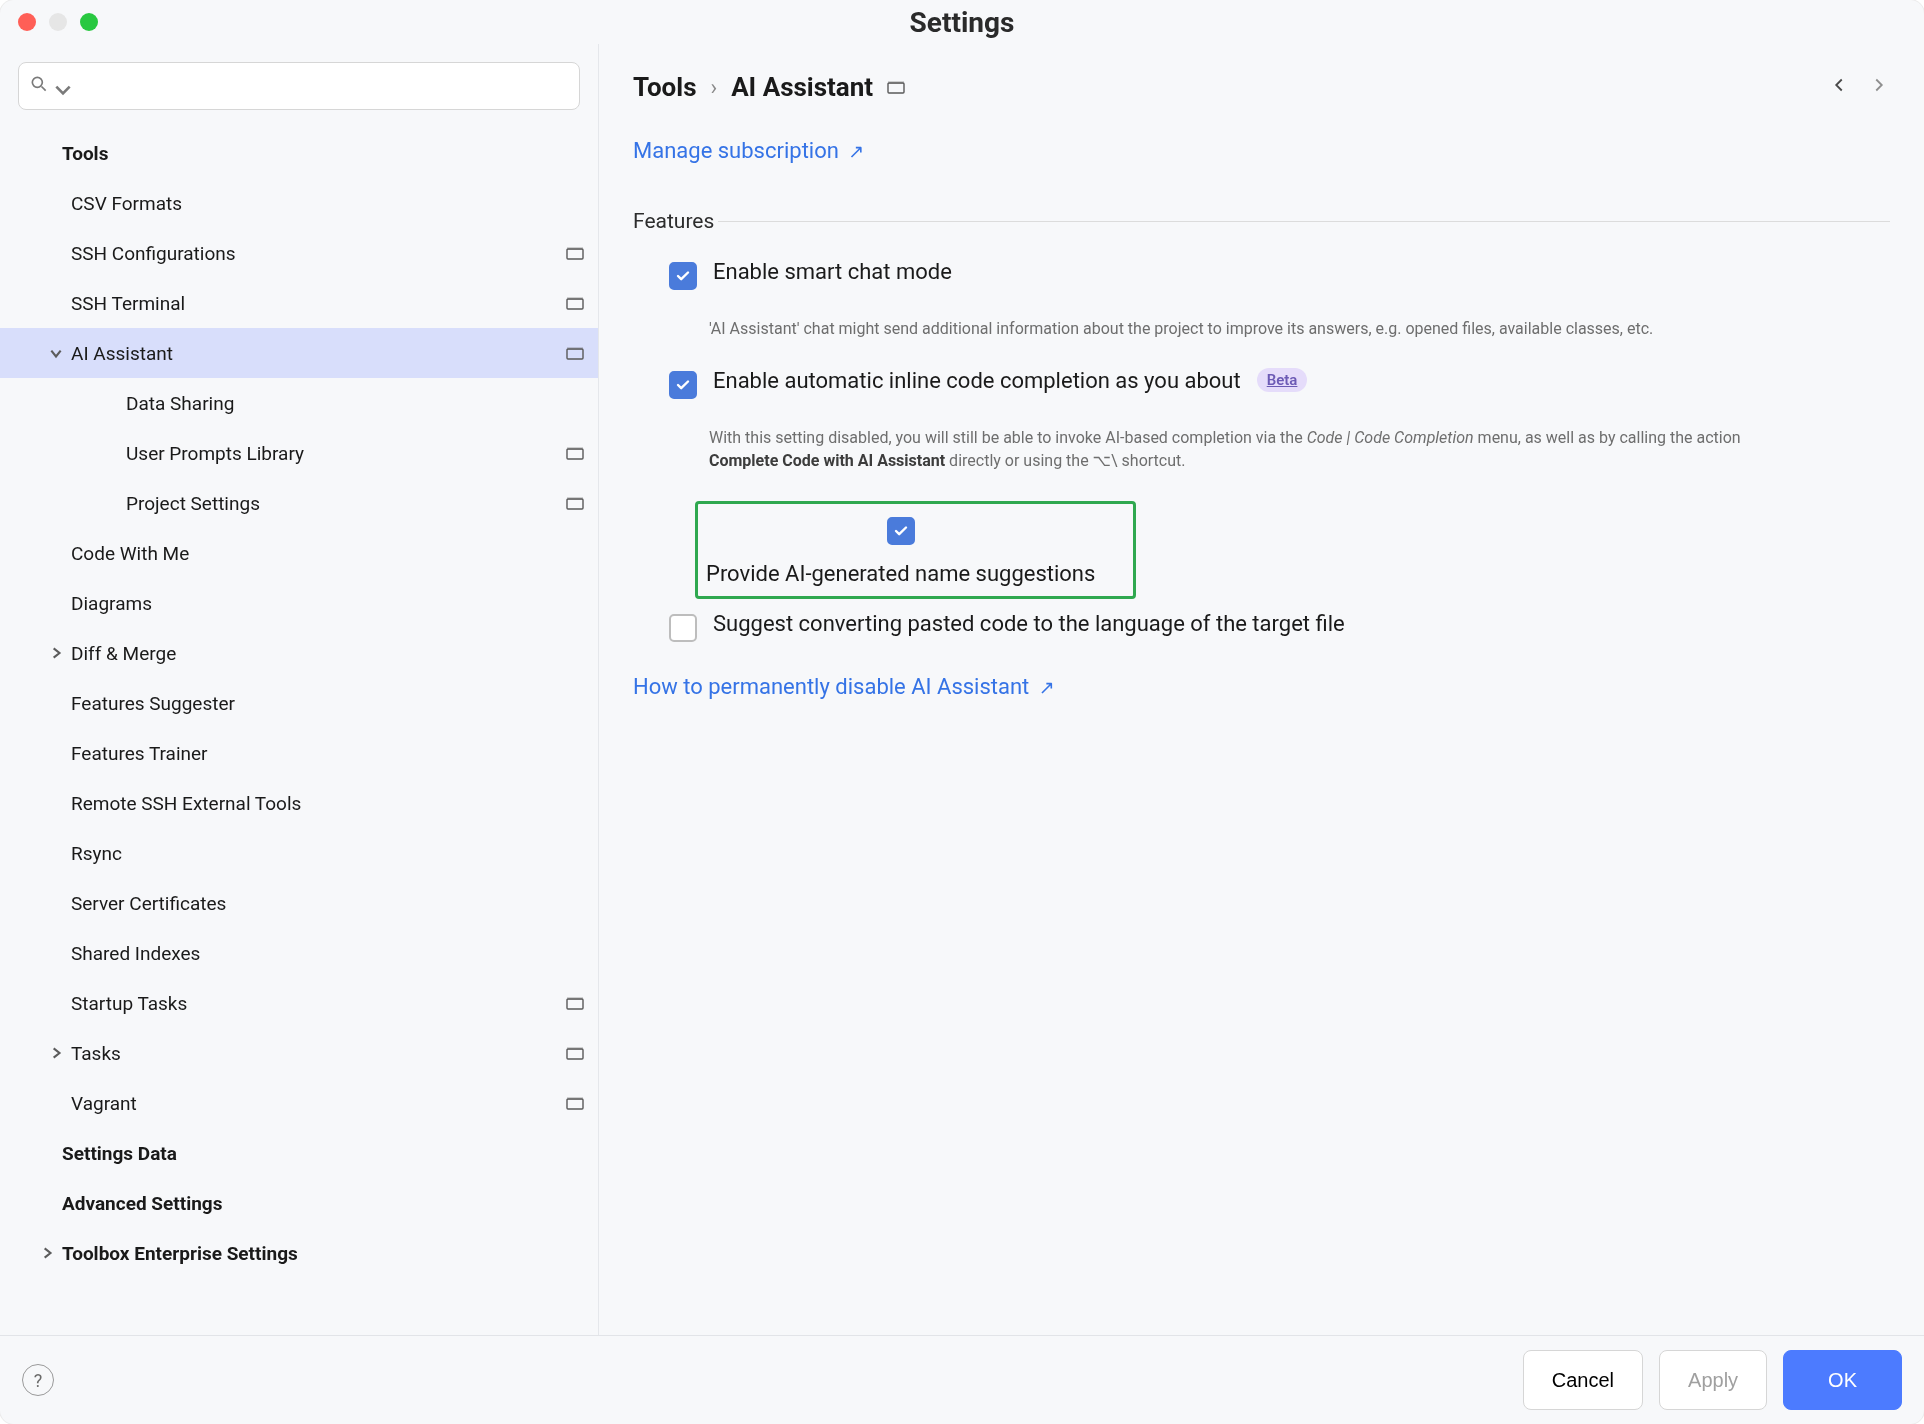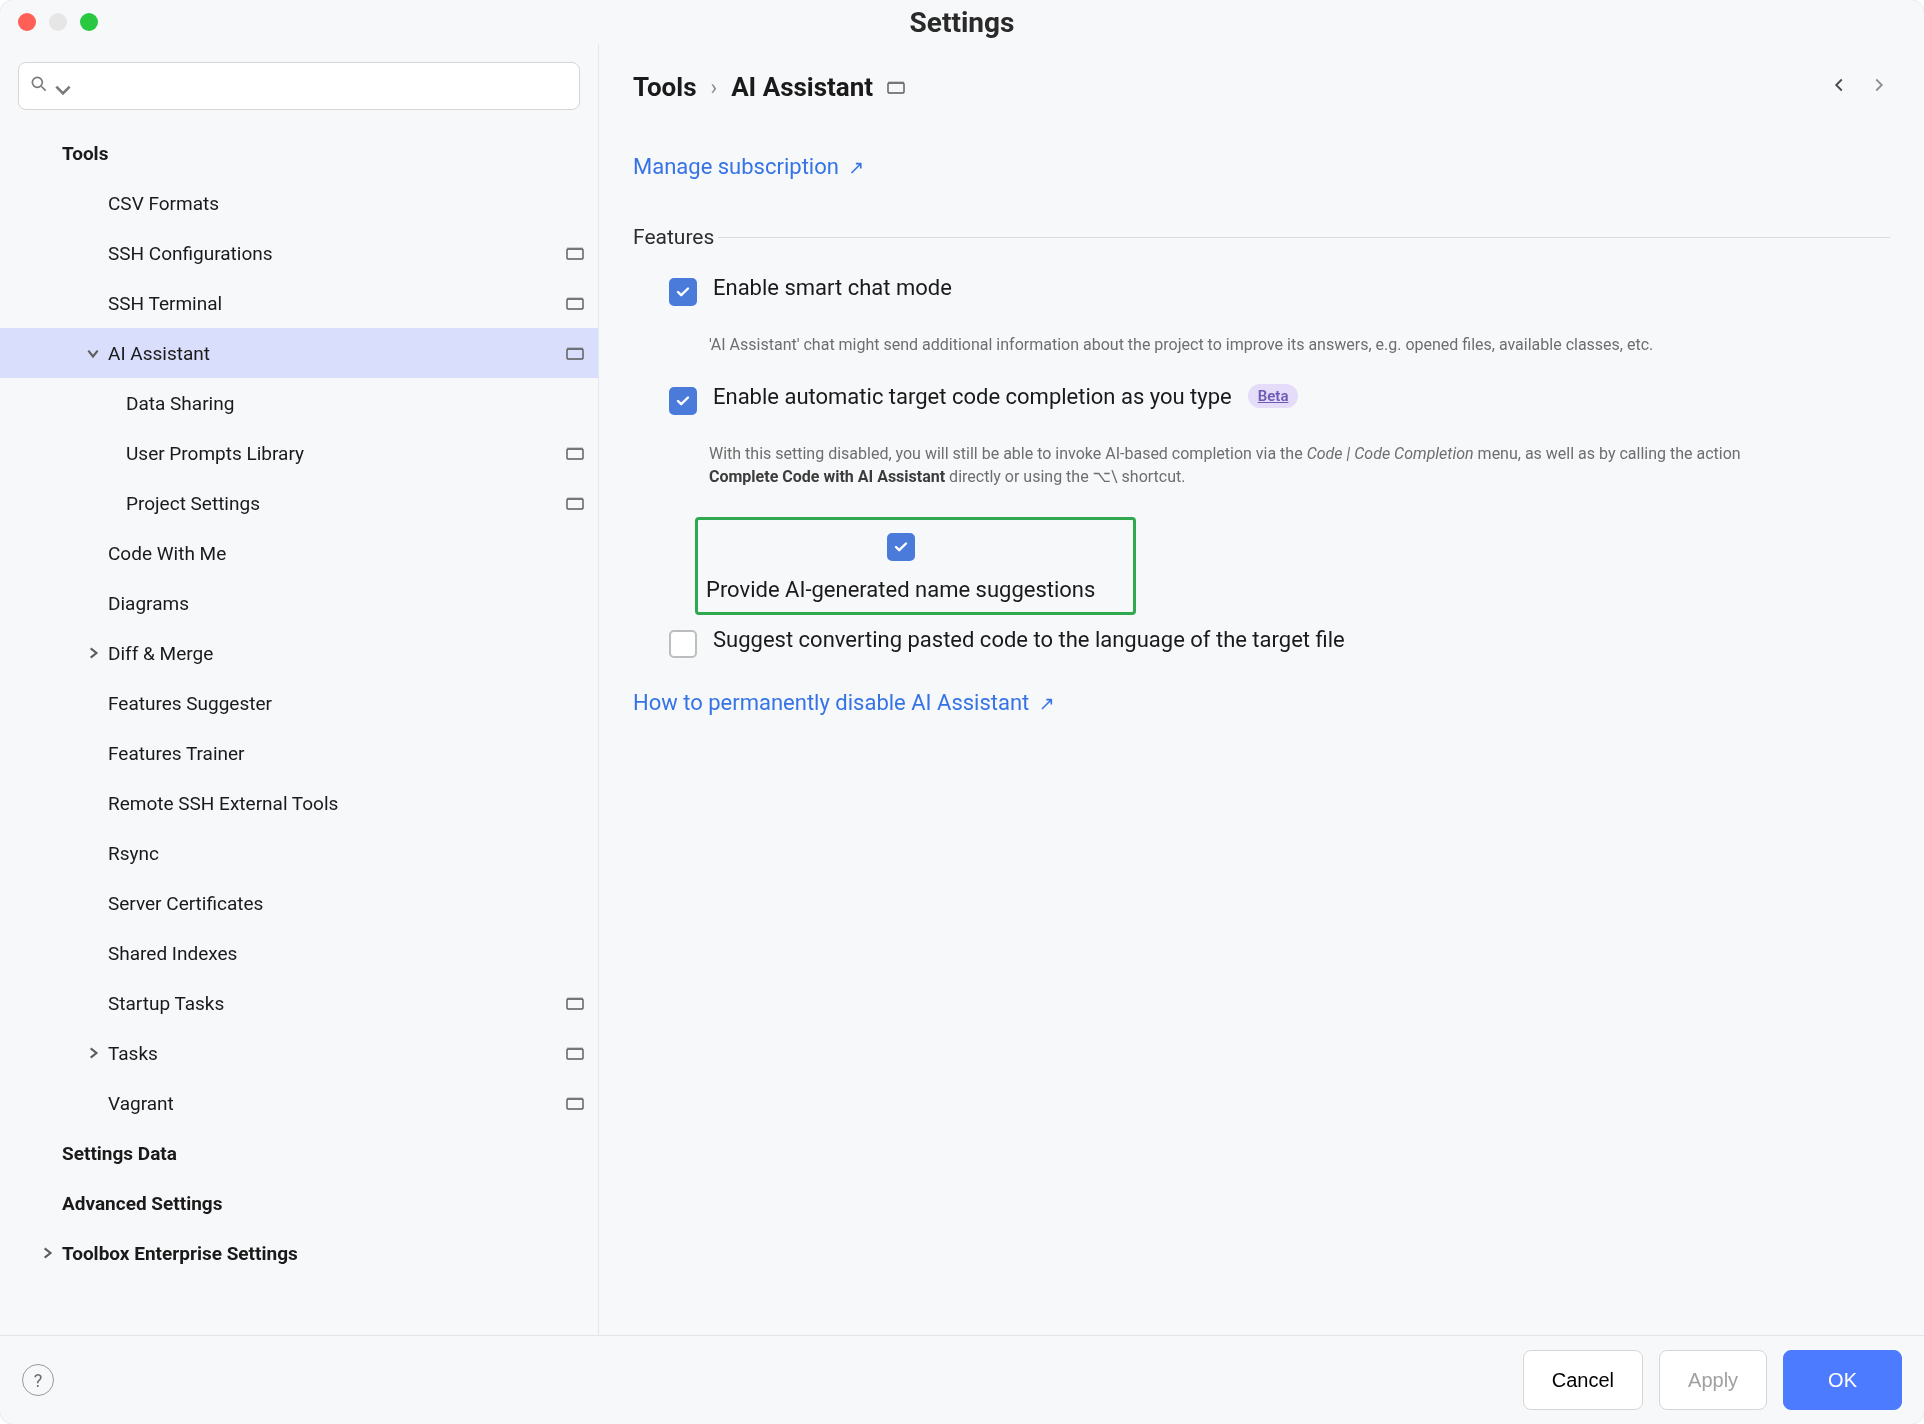--- a/index.html
+++ b/index.html
@@ -67,40 +67,40 @@
   .search .caret{width:12px;height:12px;color:#9a9a9a;}
   .search input{border:0;outline:0;background:transparent;font-size:19px;flex:1;}
   .tree{overflow:auto;}
   .row{
     display:flex;align-items:center;height:50px;
     padding-right:14px;cursor:default;white-space:nowrap;
   }
   .row .label{flex:1;}
   .row .tag{flex:0 0 auto;}
   .row.group{font-weight:700;padding-left:62px;}
-  .row.item{padding-left:108px;}
+  .row.item{padding-left:71px;}
   .row.subitem{padding-left:126px;}
   .row.selected{background:var(--sel);}
   .arrow{width:22px;display:inline-flex;justify-content:center;margin-left:-26px;margin-right:4px;color:#5c5c5c;}
   .arrow svg{width:14px;height:14px;}
   .tag svg{width:18px;height:14px;color:#595959;}
   .content{
     flex:1;min-width:0;display:flex;flex-direction:column;
     padding:22px 34px 0 34px;
   }
   .breadcrumb{
     display:flex;align-items:center;gap:14px;margin-top:6px;
   }
   .breadcrumb .bc{font-weight:700;font-size:26px;}
   .breadcrumb .sep{color:#8a8a8a;font-size:22px;}
   .bc-tag svg{width:18px;height:14px;color:#595959;}
   .navbtns{margin-left:auto;display:flex;gap:18px;color:#8f8f8f;}
   .navbtns svg{width:22px;height:22px;}
   .navbtns .enabled{color:#4a4a4a;}
-  .linkrow{margin-top:52px;}
+  .linkrow{margin-top:36px;}
   a.link{color:var(--link);text-decoration:none;font-size:22px;}
   a.link .ext{font-size:19px;margin-left:4px;}
   .section-title{
     margin-top:46px;font-size:21px;color:#2d2d2d;
     display:flex;align-items:center;gap:4px;
   }
   .section-title .line{flex:1;height:1px;background:#dcdcdc;}
   .features{margin-top:18px;}
   .feature{padding:8px 0 4px 36px;}
   .feature .head{display:flex;align-items:flex-start;gap:16px;}
@@ -343,21 +343,21 @@
             </div>
             <div class="desc">'AI Assistant' chat might send additional information about the project to improve its answers, e.g. opened files, available classes, etc.</div>
           </div>
           <div class="feature">
             <div class="head">
               <span class="chk checked">
                 <svg viewBox="0 0 16 16">
                   <path d="M3 8l3.2 3.2L13 4.5" fill="none" stroke="currentColor" stroke-width="2.4" stroke-linecap="round" stroke-linejoin="round"></path>
                 </svg>
               </span>
-              <span class="feat-label">Enable automatic target code completion as you type</span>
+              <span class="feat-label">Enable automatic inline code completion as you about</span>
               <span class="badge">Beta</span>
             </div>
             <div class="desc">With this setting disabled, you will still be able to invoke AI-based completion via the <em>Code | Code Completion</em> menu, as well as by calling the action <strong>Complete Code with AI Assistant</strong> directly or using the <span class="kbd">⌥\</span> shortcut.</div>
           </div>
           <div class="feature"><span class="hl">
               <span class="chk checked">
                 <svg viewBox="0 0 16 16">
                   <path d="M3 8l3.2 3.2L13 4.5" fill="none" stroke="currentColor" stroke-width="2.4" stroke-linecap="round" stroke-linejoin="round"></path>
                 </svg>
               </span>

